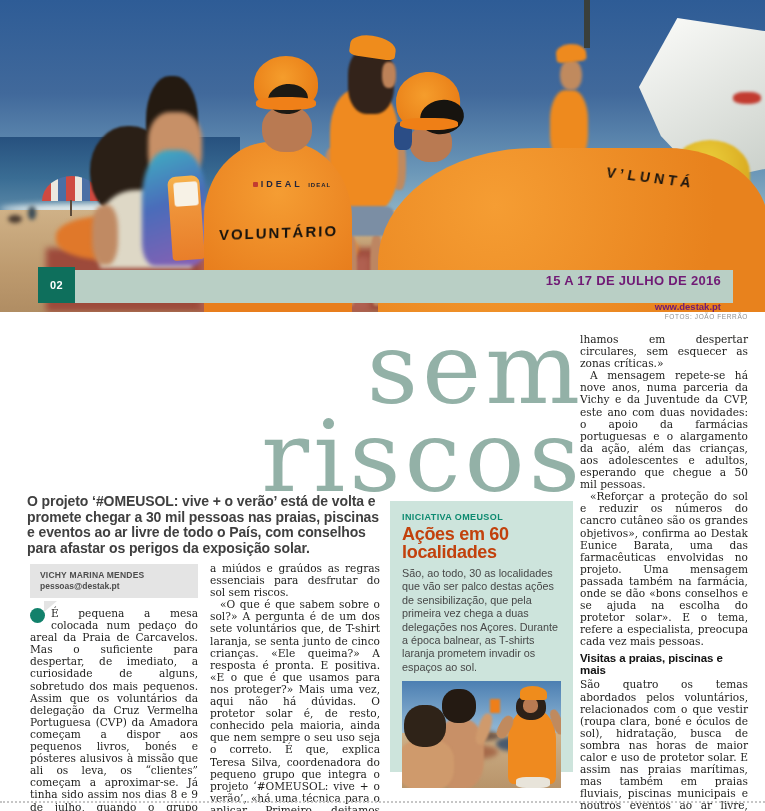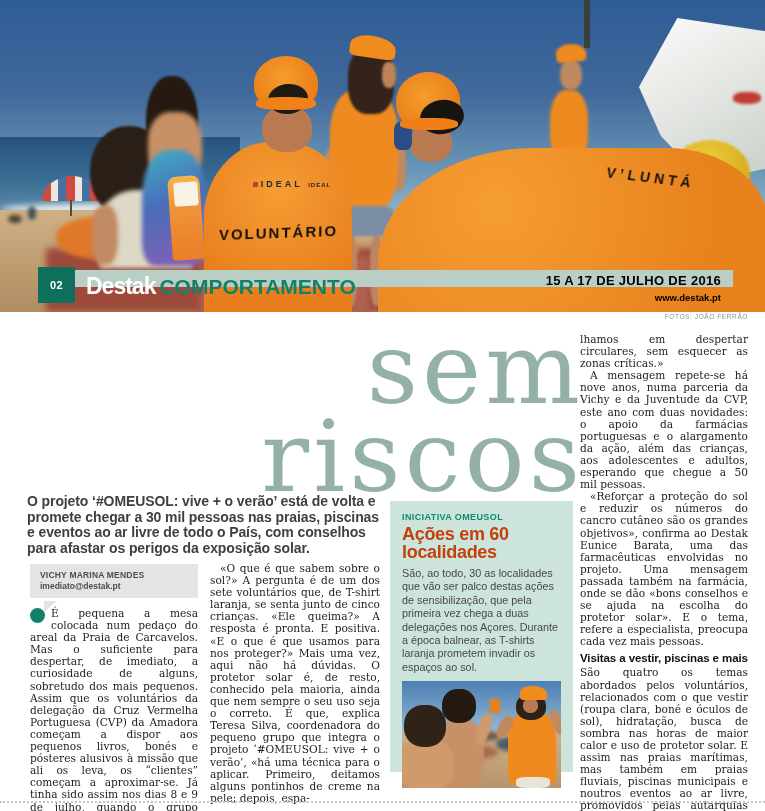--- a/index.html
+++ b/index.html
@@ -73,29 +73,29 @@
     background:radial-gradient(circle at 30% 35%,#f59d33,#e8821d 75%); }
   .pE-head { left:410px; top:124px; width:42px; height:38px; border-radius:45%; background:#b97a52; }
   .pE-cap { left:396px; top:72px; width:64px; height:58px; border-radius:50% 50% 44% 44%;
     background:radial-gradient(circle at 45% 40%,#f59d2c,#e87c15 80%); transform:rotate(-4deg); }
   .pE-cap-black { left:420px; top:100px; width:44px; height:34px; border-radius:50%; background:#17140f; transform:rotate(-10deg); }
   .pE-cap-band { left:400px; top:118px; width:58px; height:12px; border-radius:40%; background:#ef7f16; }
   .pE-glasses { left:394px; top:122px; width:18px; height:28px; border-radius:30%; background:#2b4d86; filter:blur(.7px); }
   .shirt-right-text { left:606px; top:174px; width:160px; color:#1a140e; font-size:14px; font-weight:bold;
     letter-spacing:4px; transform:rotate(7deg) skewX(-4deg); filter:blur(.4px); }
   
-  .band { position:absolute; left:38px; top:270px; width:695px; height:17px; background:#b9cfc5; z-index:20; }
+  .band { position:absolute; left:38px; top:270px; width:695px; height:33px; background:#b9cfc5; z-index:20; }
   .pagenum { position:absolute; left:0; top:-3px; width:37px; height:36px; background:#0e6f5c;
     color:#fff; font-weight:bold; font-size:11px; text-align:center; line-height:36px; letter-spacing:.5px; }
   .brandrow { position:absolute; left:48px; top:0; height:33px; display:flex; align-items:center; }
   .brand { color:#ffffff; font-size:23px; font-weight:800; letter-spacing:-1px; }
   .section { color:#12806a; font-size:21px; font-weight:800; letter-spacing:0; margin-left:4px; }
-  .dateblock { position:absolute; right:12px; top:3px; text-align:right; color:#000000; }
+  .dateblock { position:absolute; right:12px; top:3px; text-align:right; color:#701a75; }
   .date-range { font-size:13px; font-weight:800; letter-spacing:.3px; }
-  .website { font-size:9.5px; font-weight:bold; margin-top:4px; }
+  .website { font-size:9.5px; font-weight:bold; margin-top:13px; }
   .credit { position:absolute; right:17px; top:313px; font-size:6.5px; color:#8f8f8f; letter-spacing:.6px; z-index:21; }
   
   .headline { position:absolute; left:22px; top:322px; width:562px; text-align:right;
     font-family:"DejaVu Serif","Liberation Serif",serif; }
   .hl1 { display:block; font-size:72px; line-height:70px; color:#147e6c; letter-spacing:1px; padding-right:22px; font-weight:500; }
   .hl2 { display:block; font-size:100px; line-height:88px; color:#93b1a7; letter-spacing:4px; margin-top:3px; font-weight:500; }
   
   .lead { position:absolute; left:27px; top:494px; width:354px; font-size:14px; line-height:15.6px;
     font-weight:600; color:#404040; letter-spacing:-.1px; }
   
@@ -200,48 +200,45 @@
     <div class="pE-head"></div>
     <div class="pE-glasses"></div>
     <div class="pE-cap"></div>
     <div class="pE-cap-black"></div>
     <div class="pE-cap-band"></div>
     <div class="shirt-right-text">V’LUNTÁ</div>
   </div>
 
   <div class="band">
     <div class="pagenum">02</div>
-    <div class="brandrow">
-      <span class="brand">Destak</span>
-      <span class="section">COMPORTAMENTO</span>
-    </div>
     <div class="dateblock">
       <div class="date-range">15 A 17 DE JULHO DE 2016</div>
       <div class="website">www.destak.pt</div>
     </div>
   </div>
   <div class="credit">FOTOS: JOÃO FERRÃO</div>
 
   <h1 class="headline">
     <span class="hl2">sem riscos</span>
   </h1>
 
   <p class="lead">O projeto ‘#OMEUSOL: vive + o verão’ está de volta e promete chegar a 30 mil pessoas nas praias, piscinas e eventos ao ar livre de todo o País, com conselhos para afastar os perigos da exposição solar.</p>
 
   <div class="byline">
     <div class="byline-author">VICHY MARINA MENDES</div>
-    <div class="byline-email">imediato@destak.pt</div>
+    <div class="byline-email">pessoas@destak.pt</div>
   </div>
   <div class="byline-tail"></div>
 
   <div class="col1 bodytext">
     <p><span class="bullet"></span><span>É pequena a mesa colocada num pedaço do areal da Praia de Carcavelos. Mas o suficiente para despertar, de imediato, a curiosidade de alguns, sobretudo dos mais pequenos. Assim que os voluntários da delegação da Cruz Vermelha Portuguesa (CVP) da Amadora começam a dispor aos pequenos livros, bonés e pósteres alusivos à missão que ali os leva, os “clientes” começam a aproximar-se. Já tinha sido assim nos dias 8 e 9 de julho, quando o grupo visitou as Piscinas Oceânicas de Oeiras com igual propósito: transmitir</span></p>
   </div>
 
   <div class="col2 bodytext">
+    <p>a miúdos e graúdos as regras essenciais para desfrutar do sol sem riscos.</p>
     <p class="ind">«O que é que sabem sobre o sol?» A pergunta é de um dos sete voluntários que, de T-shirt laranja, se senta junto de cinco crianças. «Ele queima?» A resposta é pronta. E positiva. «E o que é que usamos para nos proteger?» Mais uma vez, aqui não há dúvidas. O protetor solar é, de resto, conhecido pela maioria, ainda que nem sempre o seu uso seja o correto. É que, explica Teresa Silva, coordenadora do pequeno grupo que integra o projeto ‘#OMEUSOL: vive + o verão’, «há uma técnica para o aplicar. Primeiro, deitamos alguns pontinhos de creme na pele; depois, espa-</p>
   </div>
 
   <div class="sidebar">
     <div class="kicker">INICIATIVA OMEUSOL</div>
     <div class="sb-title">Ações em 60 localidades</div>
     <div class="sb-body">São, ao todo, 30 as localidades que vão ser palco destas ações de sensibilização, que pela primeira vez chega a duas delegações nos Açores. Durante a época balnear, as T-shirts laranja prometem invadir os espaços ao sol.</div>
     <div class="sb-photo">
       <div class="sbp-sky"></div>
       <div class="sbp-sand"></div>
@@ -261,19 +258,19 @@
       <div class="sbp-w-face"></div>
       <div class="sbp-w-cap"></div>
       <div class="sbp-w-shorts"></div>
     </div>
   </div>
 
   <div class="col3 bodytext">
     <p>lhamos em despertar circulares, sem esquecer as zonas críticas.»</p>
     <p class="ind">A mensagem repete-se há nove anos, numa parceria da Vichy e da Juventude da CVP, este ano com duas novidades: o apoio da farmácias portuguesas e o alargamento da ação, além das crianças, aos adolescentes e adultos, esperando que chegue a 50 mil pessoas.</p>
     <p class="ind">«Reforçar a proteção do sol e reduzir os números do cancro cutâneo são os grandes objetivos», confirma ao Destak Eunice Barata, uma das farmacêuticas envolvidas no projeto. Uma mensagem passada também na farmácia, onde se dão «bons conselhos e se ajuda na escolha do protetor solar». E o tema, refere a especialista, preocupa cada vez mais pessoas.</p>
-    <h3 class="subhead">Visitas a vestir, piscinas e mais</h3>
+    <h3 class="subhead">Visitas a praias, piscinas e mais</h3>
     <p>São quatro os temas abordados pelos voluntários, relacionados com o que vestir (roupa clara, boné e óculos de sol), hidratação, busca de sombra nas horas de maior calor e uso de protetor solar. E assim nas praias marítimas, mas também em praias fluviais, piscinas municipais e noutros eventos ao ar livre, promovidos pelas autarquias do País.</p>
 
   </div>
 
   <div class="bottom-rule"></div>
 </div>
 
 </body></html>

